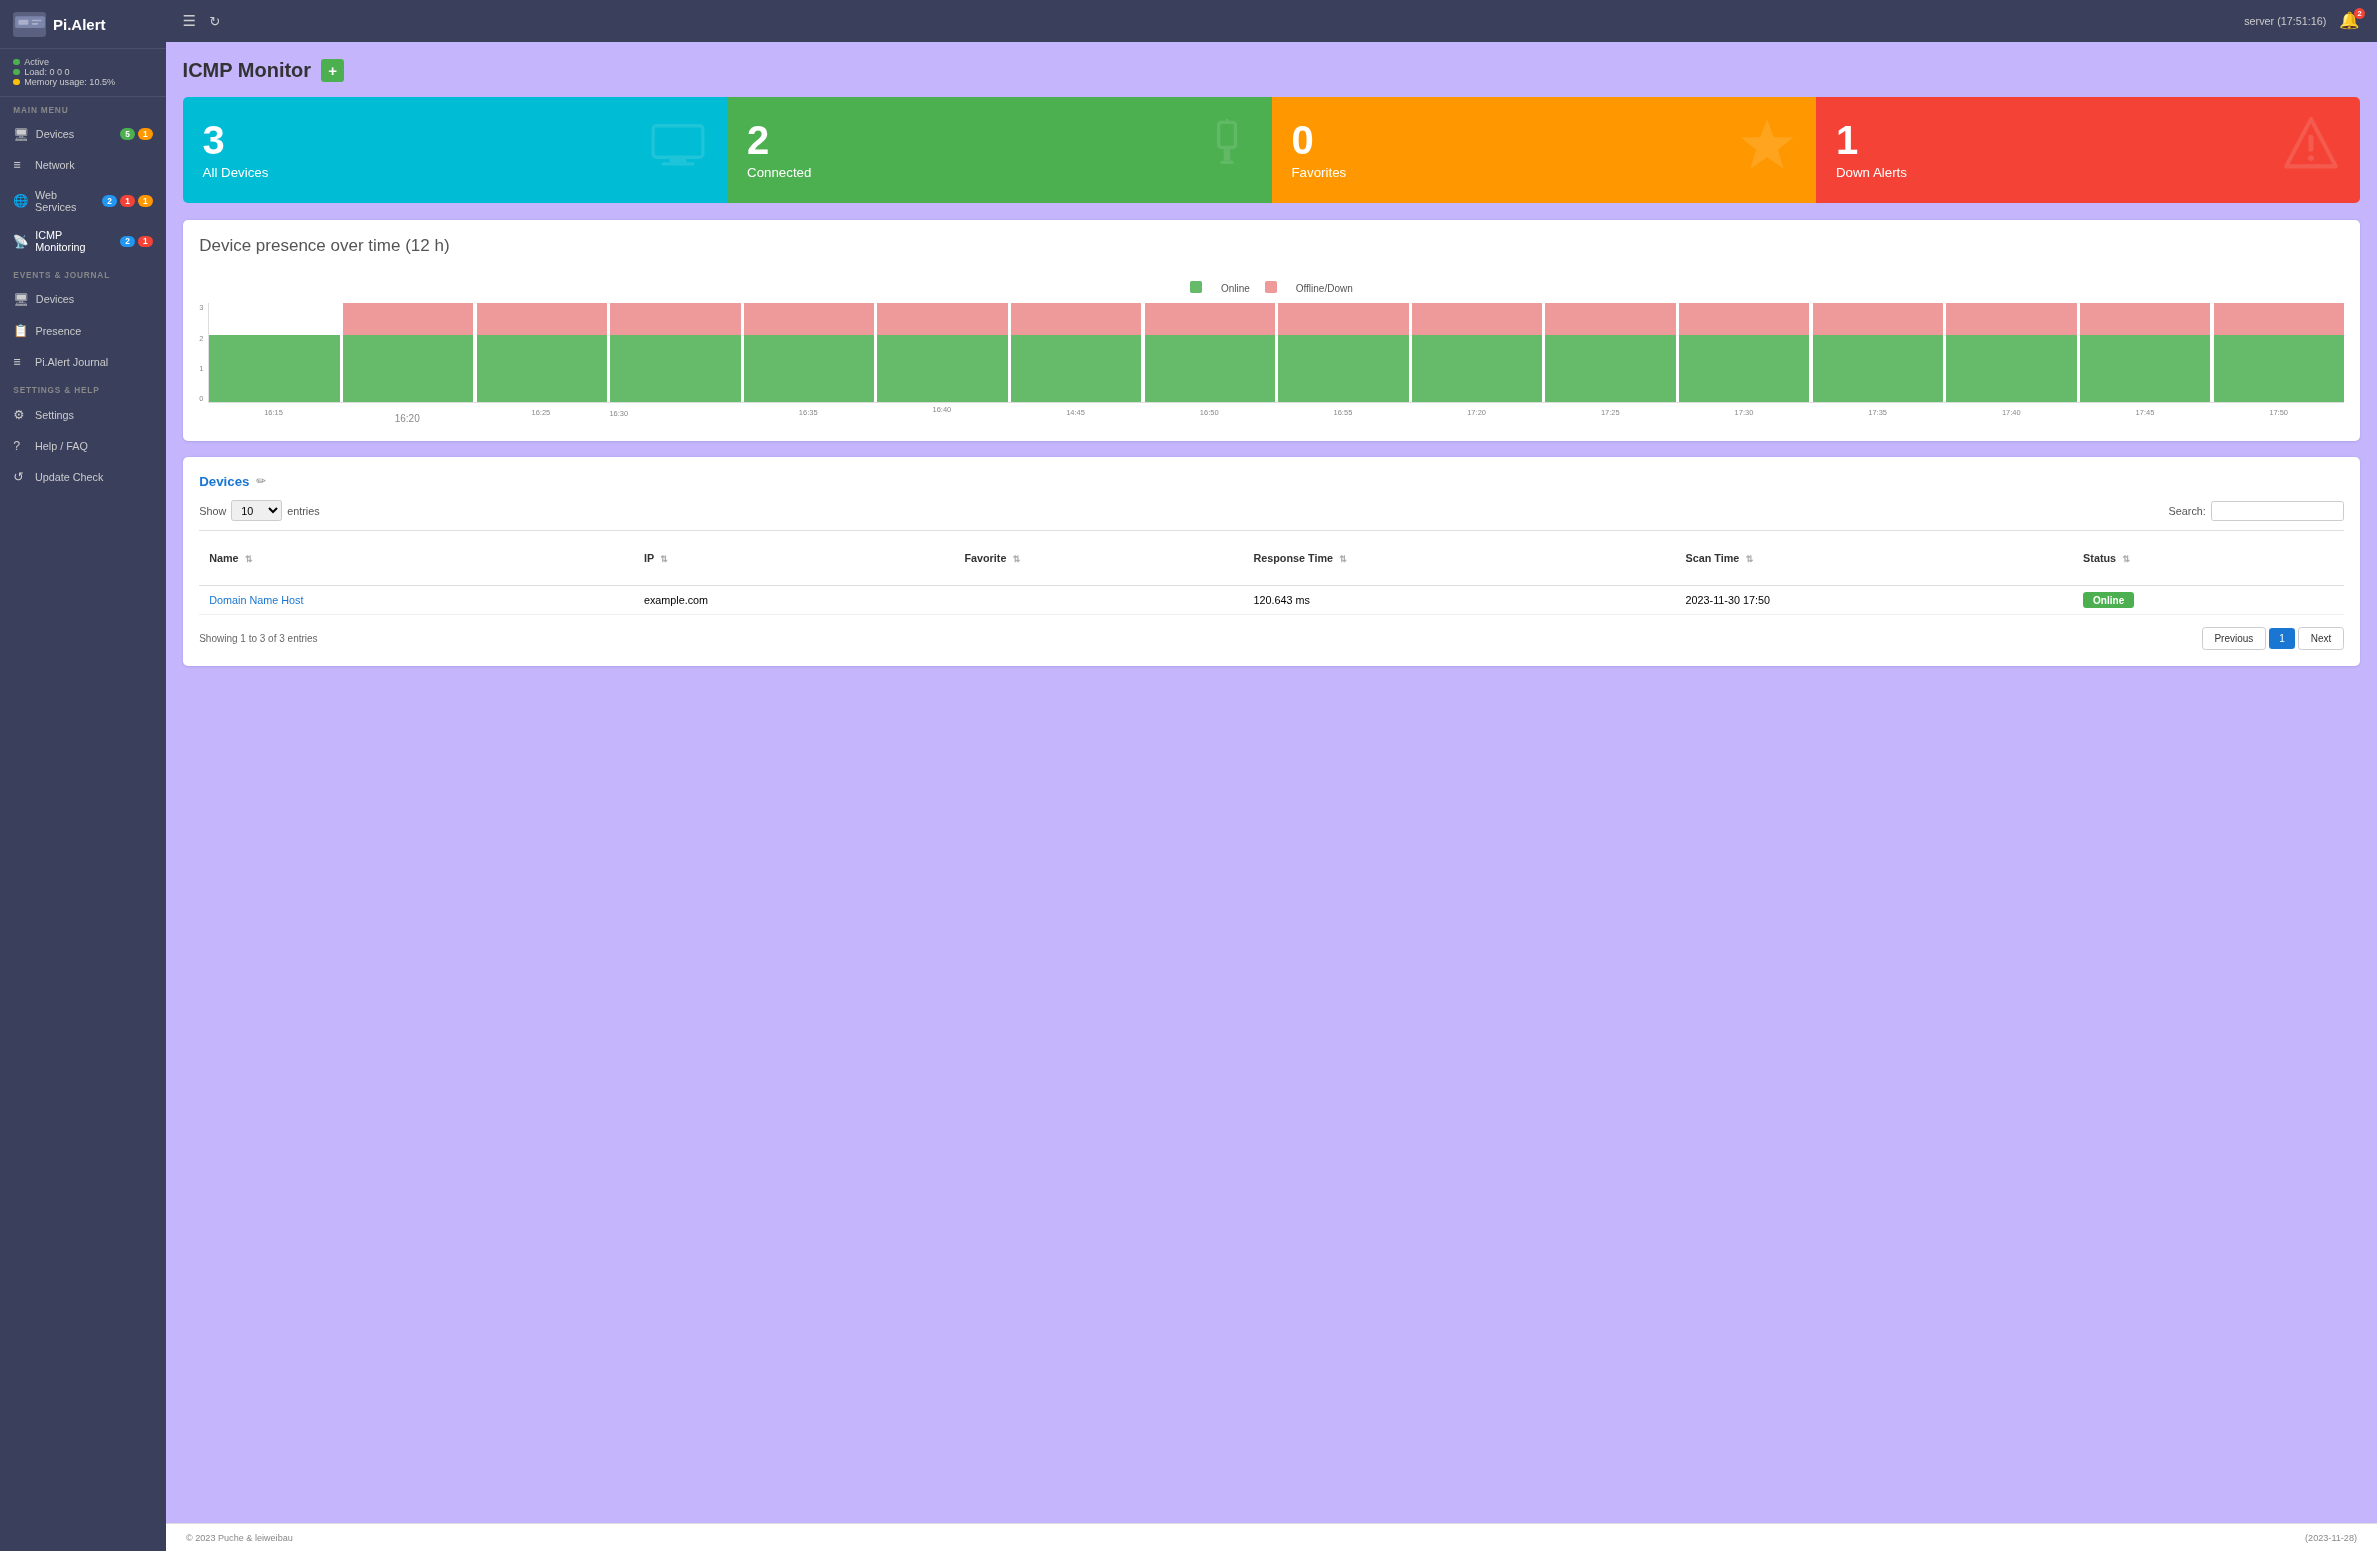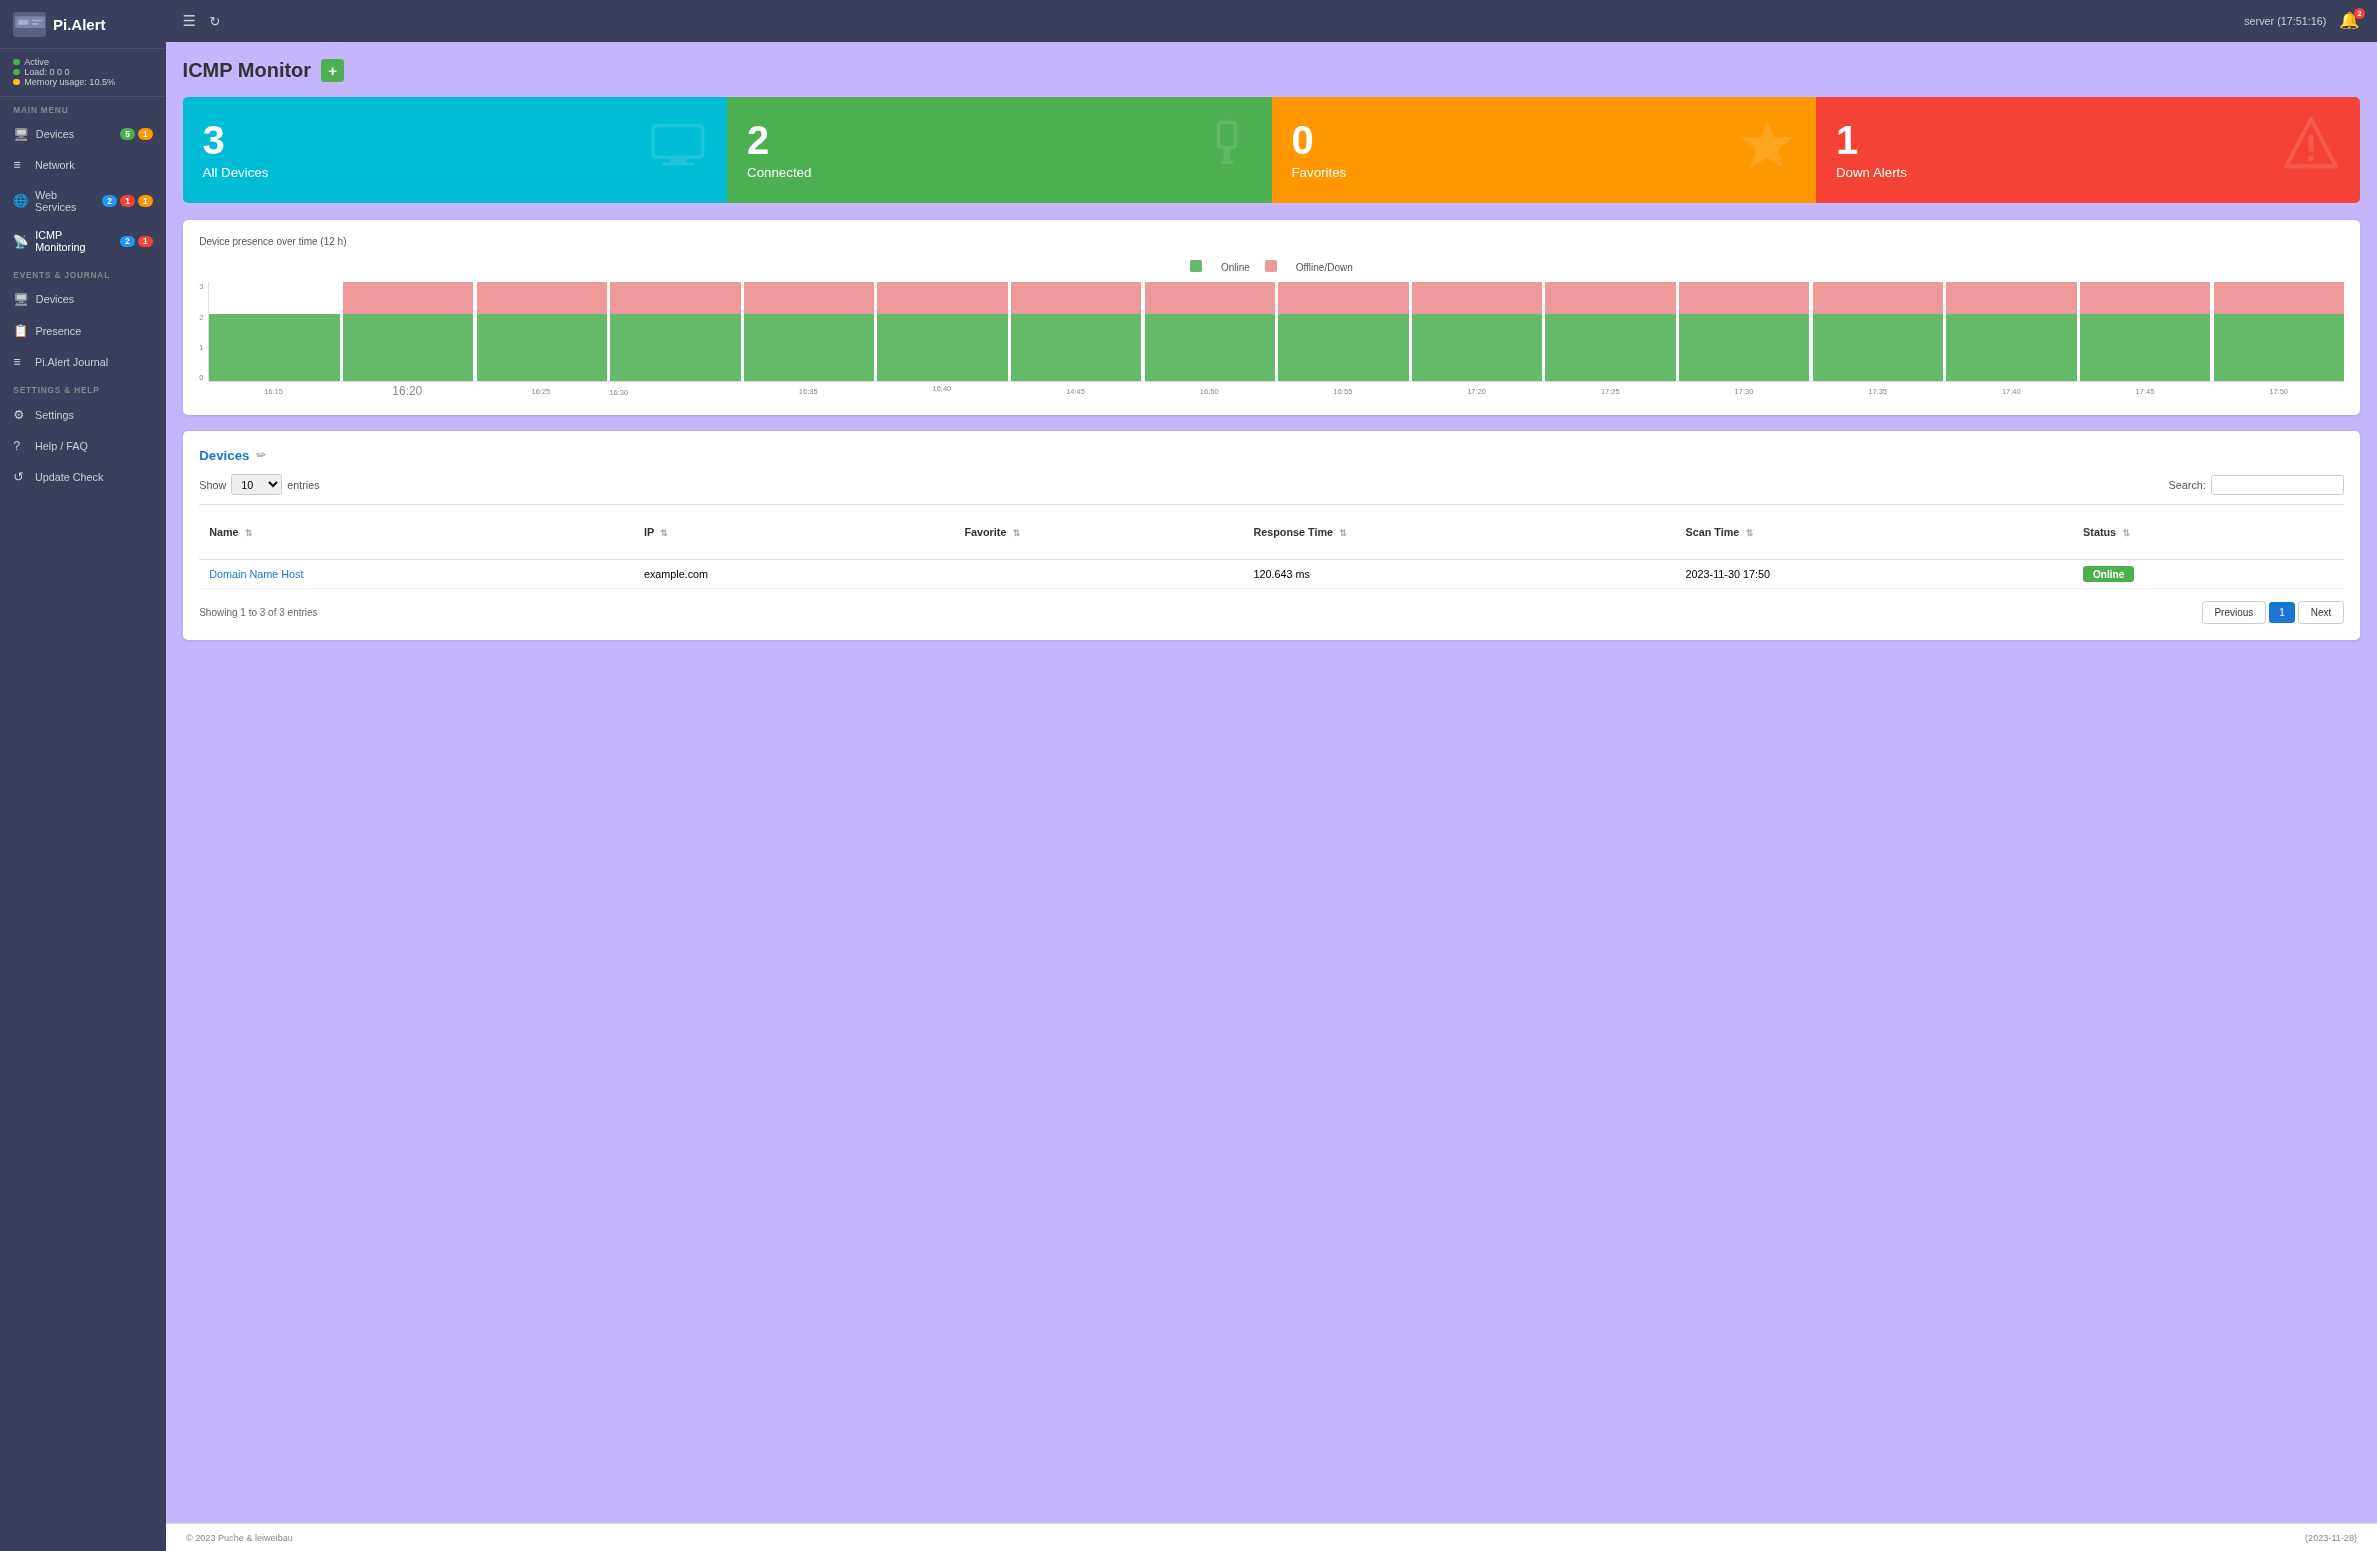--- a/index.html
+++ b/index.html
@@ -149,21 +149,21 @@
     .stat-card .stat-icon { font-size: 53px; opacity: 0.35; }
 
     
     .chart-section {
       background: #fff;
       border-radius: 5px;
       padding: 16.6px;
       margin-bottom: 16.6px;
       box-shadow: 0 0.8px 2.5px rgba(0,0,0,0.1);
     }
-    .chart-title { font-size: 10px; color: #555; margin-bottom: 13px; }
+    .chart-title { font-size: 17px; color: #555; margin-bottom: 25px; }
     .chart-legend { display: flex; gap: 15px; justify-content: center; margin-bottom: 8.3px; font-size: 10px; color: #555; align-items: center; }
     .legend-dot { width: 11.6px; height: 11.6px; border-radius: 1.7px; display: inline-block; margin-right: 4.2px; }
     .legend-online { background: #66bb6a; }
     .legend-offline { background: #ef9a9a; }
 
     .bar-chart {
       display: flex;
       align-items: flex-end;
       gap: 3.3px;
       height: 100px;
@@ -498,21 +498,21 @@
                 <div class="bar-seg-offline" style="height: 33px;"></div>
                 <div class="bar-seg-online" style="height: 67px;"></div>
               </div>
               <div style="flex: 1 1 0%; display: flex; flex-direction: column; align-items: stretch; justify-content: flex-end; height: 100px;">
                 <div class="bar-seg-offline" style="height: 33px;"></div>
                 <div class="bar-seg-online" style="height: 67px;"></div>
               </div>
             </div>
           <div id="bar-labels" style="display:flex; gap:3.3px; margin-top:1.7px;">
           <div style="flex: 1 1 0%; text-align: center; font-size: 7.5px; color: rgb(136, 136, 136); margin-top: 3.3px;">16:15</div>
-              <div style="flex: 1 1 0%; text-align: center; font-size: 12px; color: rgb(136, 136, 136); margin-top: 0;">16:20</div>
+              <div style="flex: 1 1 0%; text-align: center; font-size: 10px; color: rgb(136, 136, 136); margin-top: 8px;">16:20</div>
               <div style="flex: 1 1 0%; text-align: center; font-size: 7.5px; color: rgb(136, 136, 136); margin-top: 3.3px;">16:25</div>
               <div style="flex: 1 1 0%; text-align: left; font-size: 7.5px; color: rgb(136, 136, 136); margin-top: 4px;">16:30</div>
               <div style="flex: 1 1 0%; text-align: center; font-size: 7.5px; color: rgb(136, 136, 136); margin-top: 3.3px;">16:35</div>
               <div style="flex: 1 1 0%; text-align: center; font-size: 7.5px; color: rgb(136, 136, 136); margin-top: 0;">16:40</div>
               <div style="flex: 1 1 0%; text-align: center; font-size: 7.5px; color: rgb(136, 136, 136); margin-top: 3.3px;">14:45</div>
               <div style="flex: 1 1 0%; text-align: center; font-size: 7.5px; color: rgb(136, 136, 136); margin-top: 3.3px;">16:50</div>
               <div style="flex: 1 1 0%; text-align: center; font-size: 7.5px; color: rgb(136, 136, 136); margin-top: 3.3px;">16:55</div>
               <div style="flex: 1 1 0%; text-align: center; font-size: 7.5px; color: rgb(136, 136, 136); margin-top: 3.3px;">17:20</div>
               <div style="flex: 1 1 0%; text-align: center; font-size: 7.5px; color: rgb(136, 136, 136); margin-top: 3.3px;">17:25</div>
               <div style="flex: 1 1 0%; text-align: center; font-size: 7.5px; color: rgb(136, 136, 136); margin-top: 3.3px;">17:30</div>

